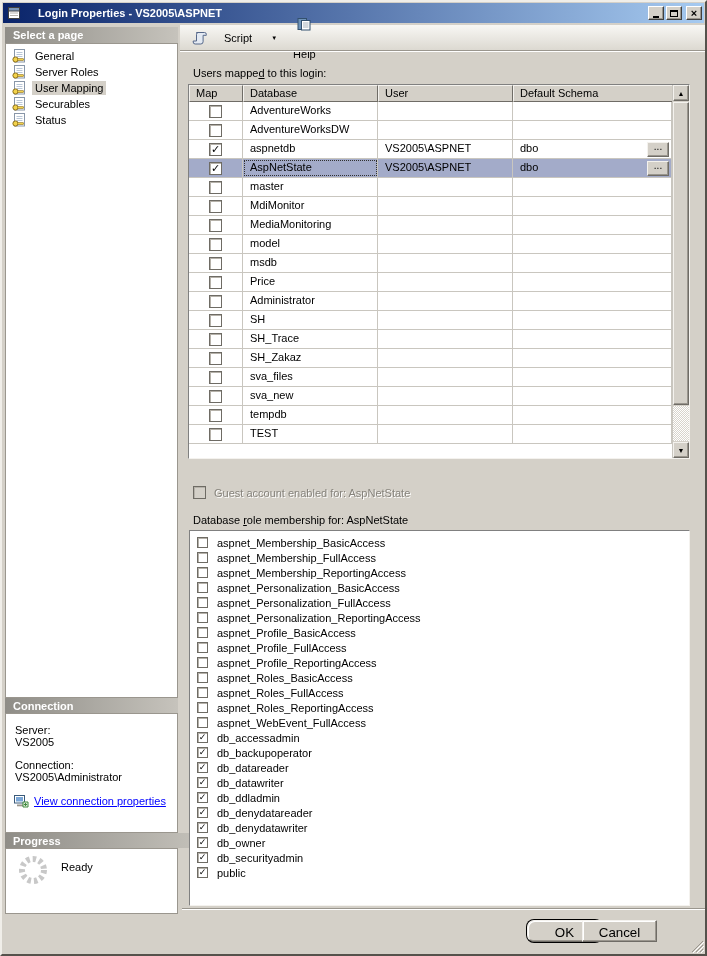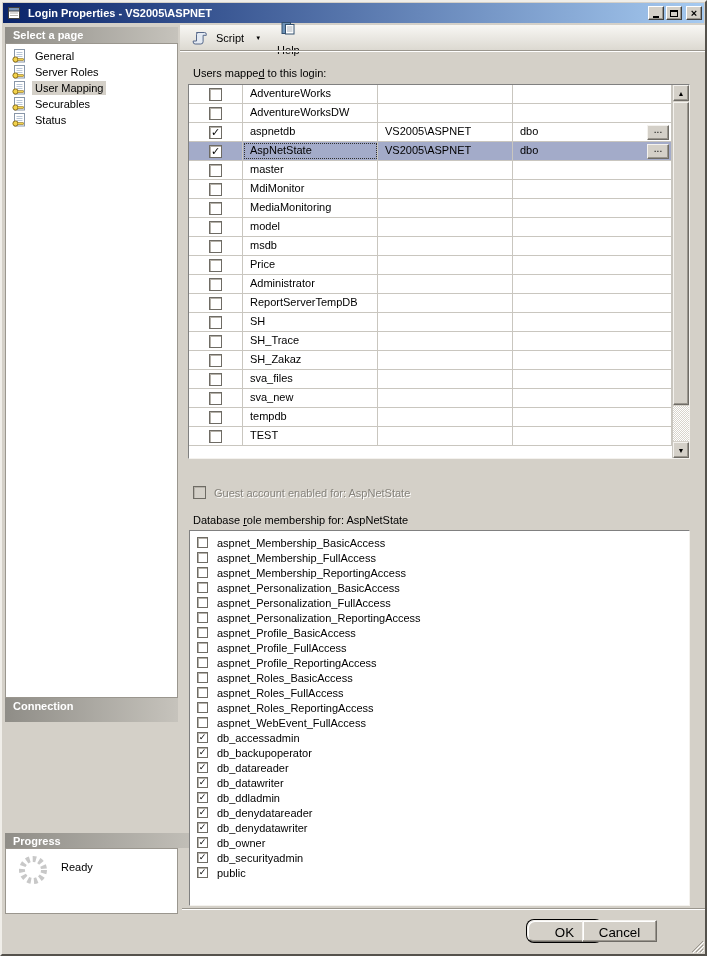--- a/index.html
+++ b/index.html
@@ -4,39 +4,39 @@
 <style>
   html,body{margin:0;padding:0;background:#d4d0c8;}
   *{box-sizing:border-box;}
   #win{position:relative;width:707px;height:956px;background:#d4d0c8;
        border:2px solid;border-color:#f0eee9 #55524c #55524c #f0eee9;
        font-family:"Liberation Sans","DejaVu Sans",sans-serif;font-size:11px;color:#000;overflow:hidden;}
   .abs{position:absolute;}
   
   #titlebar{left:1px;top:1px;right:1px;height:20px;display:flex;align-items:center;padding:0 2px 0 4px;
     background:linear-gradient(90deg,var(--titlebar_left),var(--titlebar_right));}
-  #title-text{color:#fff;font-weight:bold;margin-left:7px;flex:1;white-space:nowrap;}
+  #title-text{color:#fff;font-weight:bold;margin-left:17px;flex:1;white-space:nowrap;}
   .tb-btn{width:16px;height:14px;margin-left:2px;background:#d4d0c8;border:1px solid;border-color:#fff #404040 #404040 #fff;
     box-shadow:inset -1px -1px 0 #9a968e;display:flex;align-items:center;justify-content:center;}
   .glyph-min{width:6px;height:2px;background:#000;margin-top:7px;}
   .glyph-max{width:8px;height:7px;border:1px solid #000;border-top:2px solid #000;}
   .glyph-x{font-weight:bold;font-size:11px;line-height:10px;}
   
   .band{background:linear-gradient(90deg,#8f8d87,#c6c3bc);color:#fff;font-weight:bold;padding-top:2px;padding-left:8px;}
   .panel{background:#fff;border:1px solid #9a968e;}
   .page-item{height:16px;display:flex;align-items:center;padding-left:5px;}
   .pgicon{width:16px;height:16px;flex:0 0 16px;}
   .pglabel{margin-left:5px;padding:1px 3px;white-space:nowrap;}
   .page-item.sel .pglabel{background:#d4d0c8;}
   .conn-line{position:absolute;left:9px;white-space:nowrap;}
   a.cp-link{color:var(--link);text-decoration:underline;white-space:nowrap;}
   
   #toolbar{left:178px;top:23px;width:525px;height:25px;display:flex;align-items:center;padding-left:8px;
     background:linear-gradient(#f8f7f4,#dcd9d1);}
-  .tool-btn{display:flex;align-items:center;gap:8px;padding:2px 4px;}
+  .tool-btn{display:flex;align-items:center;gap:16px;padding:2px 4px;}
   .dd-arrow{font-size:6px;margin-left:3px;}
   .etch{height:2px;border-top:1px solid #9a968e;border-bottom:1px solid #fff;}
   
   #grid{left:186px;top:82px;width:502px;height:375px;background:#fff;border:1px solid;border-color:#808080 #f4f2ee #f4f2ee #808080;overflow:hidden;}
   #grid-header{display:flex;height:17px;}
   .hcell{background:#d4d0c8;border:1px solid;border-color:#f4f2ee #6f6c66 #6f6c66 #f4f2ee;padding:1px 0 0 6px;overflow:hidden;white-space:nowrap;}
   .c-map{width:54px;flex:0 0 54px;}
   .c-db{width:135px;flex:0 0 135px;}
   .c-user{width:135px;flex:0 0 135px;}
   .c-schema{width:159px;flex:0 0 159px;position:relative;}
@@ -156,20 +156,38 @@
               <line x1="5.5" y1="8.5" x2="11.5" y2="8.5" stroke="#b9c6d6"></line>
               <circle cx="4.5" cy="11.5" r="2.6" fill="#f2d24b" stroke="#8a6d1a"></circle>
               <rect x="7" y="10.7" width="5.5" height="1.8" fill="#f2d24b" stroke="#8a6d1a" stroke-width="0.6"></rect>
             </svg></span>
           <span class="pglabel">Status</span>
         </div>
       </div>
   </div>
 
   <div class="abs band" style="left:3px;top:696px;width:173px;height:24px;">Connection</div>
+  <div class="abs panel" style="left:3px;top:711px;width:173px;height:120px;">
+    <div class="conn-line" style="top:10px;">Server:</div>
+    <div class="conn-line" style="top:22px;">VS2005</div>
+    <div class="conn-line" style="top:45px;">Connection:</div>
+    <div class="conn-line" style="top:57px;">VS2005\Administrator</div>
+    <div class="conn-line" style="top:79px;display:flex;align-items:center;gap:5px;left:7px;">
+      <span style="display:flex;">
+        <svg width="16" height="16">
+            <rect x="1.5" y="2.5" width="10" height="7.5" fill="#fff" stroke="#3a5a7a"></rect>
+            <rect x="3" y="4" width="7" height="4.5" fill="#7ba7d7"></rect>
+            <rect x="4" y="11.5" width="6" height="1.8" fill="#9a968e"></rect>
+            <path d="M10 9 h5 v5 h-5 z" fill="#e9f2e4" stroke="#3f8a3f"></path>
+            <path d="M12.5 10 v3 M11 11.5 h3" stroke="#3f8a3f" stroke-width="1.2"></path>
+          </svg>
+      </span>
+      <a class="cp-link" href="#">View connection properties</a>
+    </div>
+  </div>
 
   <div class="abs band" style="left:3px;top:831px;width:204px;height:15px;">Progress</div>
   <div class="abs panel" style="left:3px;top:846px;width:173px;height:66px;">
     <span class="abs" style="left:10px;top:4px;display:flex;">
       <svg width="34" height="34">
           <circle cx="17" cy="17" r="11" fill="none" stroke="#c8c8c8" stroke-width="6" stroke-dasharray="3.4 3"></circle>
         </svg>
     </span>
     <span class="abs" style="left:55px;top:12px;">Ready</span>
   </div>
@@ -195,20 +213,26 @@
           </svg>
       </span>
       <span>Help</span>
     </span>
   </div>
   <div class="abs etch" style="left:178px;top:48px;width:525px;"></div>
 
   <div class="abs lbl" style="left:191px;top:65px;"><span>Users mappe</span><span class="mnem">d</span><span> to this login:</span></div>
 
   <div id="grid" class="abs">
+    <div id="grid-header">
+      <div class="hcell c-map">Map</div>
+      <div class="hcell c-db">Database</div>
+      <div class="hcell c-user">User</div>
+      <div class="hcell" style="flex:1;">Default Schema</div>
+    </div>
     <div id="grid-body" style="width:483px;">
         <div class="grow">
           <div class="gcell c-map">
             <span class="cb"></span>
           </div>
           <div class="gcell c-db">AdventureWorks</div>
           <div class="gcell c-user"></div>
           <div class="gcell c-schema"></div>
         </div>
         <div class="grow">
@@ -281,28 +305,20 @@
           </div>
           <div class="gcell c-db">Price</div>
           <div class="gcell c-user"></div>
           <div class="gcell c-schema"></div>
         </div>
         <div class="grow">
           <div class="gcell c-map">
             <span class="cb"></span>
           </div>
           <div class="gcell c-db">Administrator</div>
-          <div class="gcell c-user"></div>
-          <div class="gcell c-schema"></div>
-        </div>
-        <div class="grow">
-          <div class="gcell c-map">
-            <span class="cb"></span>
-          </div>
-          <div class="gcell c-db">ReportServerTempDB</div>
           <div class="gcell c-user"></div>
           <div class="gcell c-schema"></div>
         </div>
         <div class="grow">
           <div class="gcell c-map">
             <span class="cb"></span>
           </div>
           <div class="gcell c-db">SH</div>
           <div class="gcell c-user"></div>
           <div class="gcell c-schema"></div>

